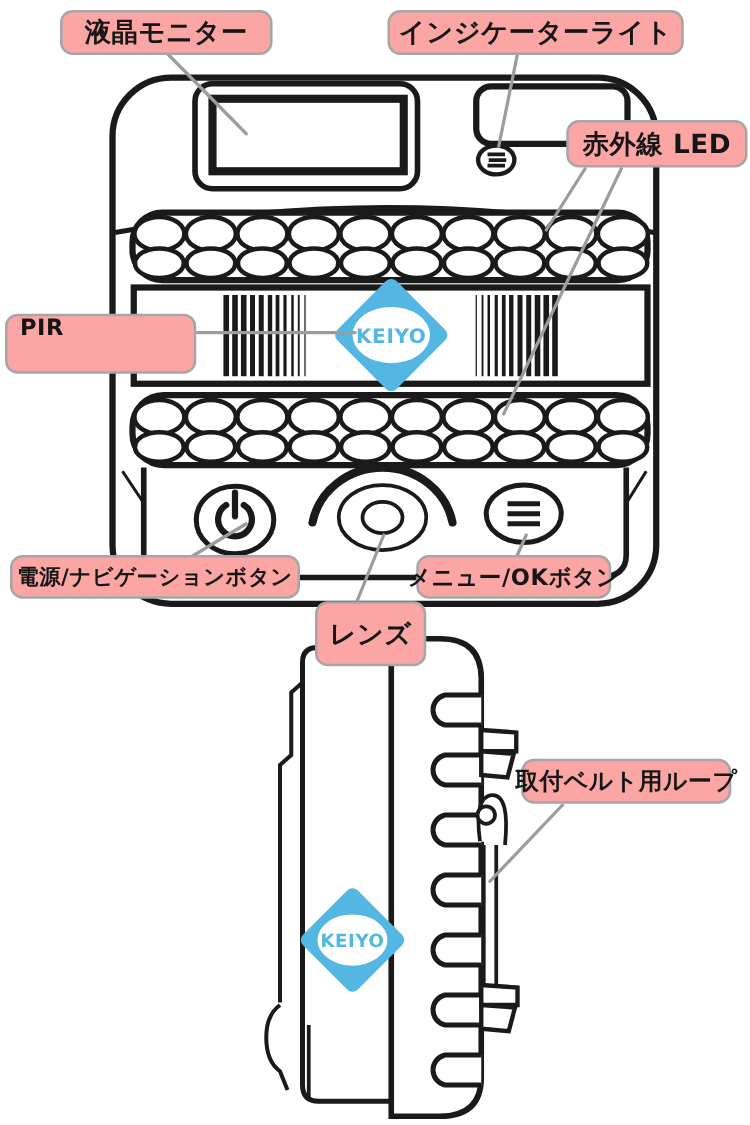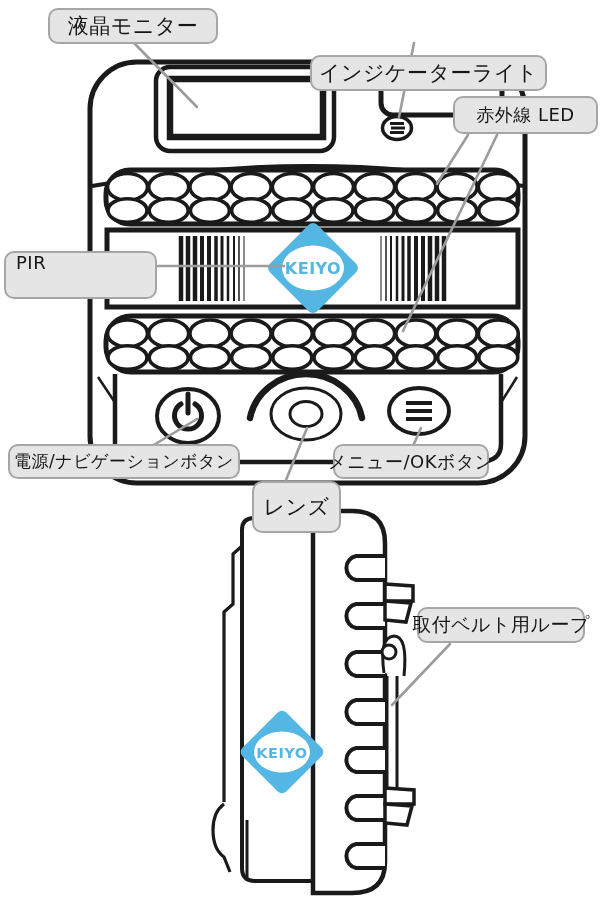--- a/index.html
+++ b/index.html
@@ -1,24 +1,24 @@
 <!DOCTYPE html>
 <html><head>
 <meta charset="utf-8">
 <style>
   html,body{margin:0;padding:0;background:#fff;}
   .stage{position:relative;width:600px;height:900px;background:#fff;overflow:hidden;
          font-family:"DejaVu Sans",sans-serif;}
   .stage > svg{position:absolute;left:0;top:0;}
-  .callout{position:absolute;background:#e5e5e5;border:2.5px solid #a6a6a6;border-radius:10px;
-           display:flex;align-items:center;justify-content:center;font-weight:normal;color:#161616;
+  .callout{position:absolute;background:#fca5a5;border:2.5px solid #a6a6a6;border-radius:10px;
+           display:flex;align-items:center;justify-content:center;font-weight:bold;color:#161616;
            box-sizing:border-box;white-space:nowrap;letter-spacing:.5px;z-index:5;}
   .c-lcd {left:48px;  top:8px;   width:170px;height:36px;font-size:21px;}
-  .c-ind {left:310px; top:8px;   width:237px;height:36px;font-size:21px;margin-top:47px;}
-  .c-ir  {left:453px; top:96px;  width:145px;height:38px;font-size:18px;}
+  .c-ind {left:310px; top:8px;   width:237px;height:36px;font-size:21px;}
+  .c-ir  {left:453px; top:96px;  width:145px;height:38px;font-size:21px;}
   .c-pir {left:4px;   top:251px; width:153px;height:48px;font-size:18px;
           flex-direction:column;align-items:flex-start;justify-content:space-between;
           padding-left:10px;line-height:1.15;}
   .c-pow {left:8px;   top:444px; width:232px;height:35px;font-size:17px;}
   .c-menu{left:333px; top:444px; width:156px;height:35px;font-size:18px;}
   .c-lens{left:252px; top:481px; width:89px; height:52px;font-size:21px;}
   .c-belt{left:417px; top:607px; width:168px;height:36px;font-size:19px;}
 </style>
 </head>
 <body>

